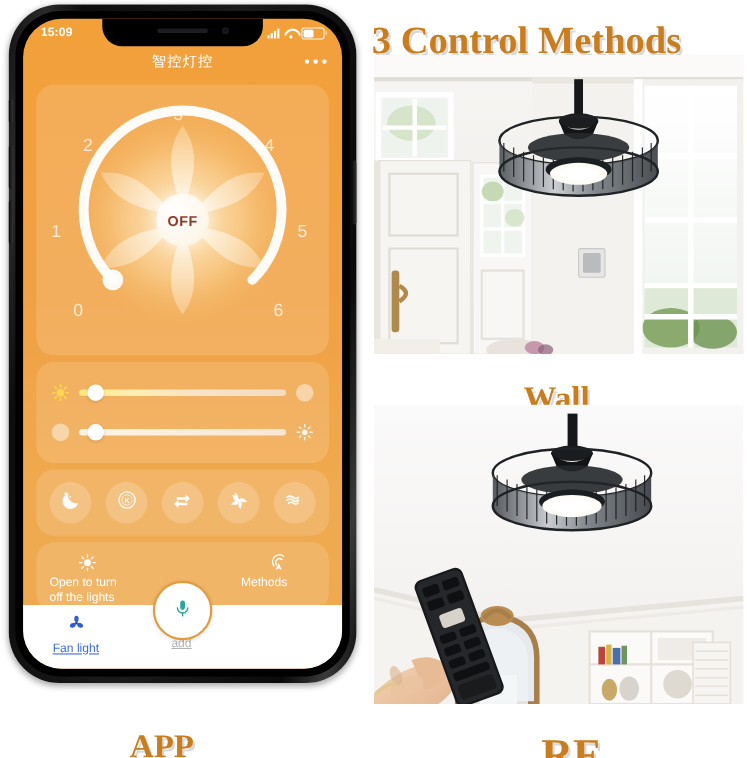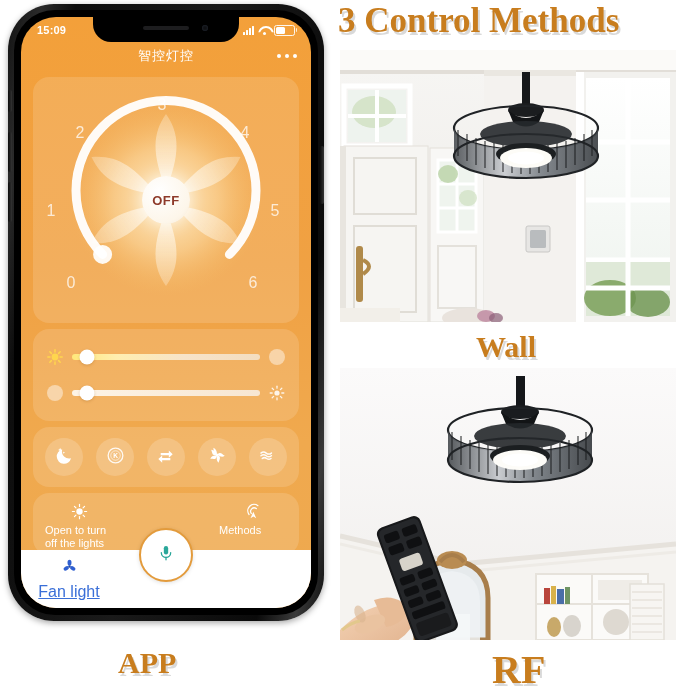--- a/index.html
+++ b/index.html
@@ -11,20 +11,21 @@
 
   
   .caption{
     position:absolute;
     font-family:"Liberation Serif","DejaVu Serif",serif;
     font-weight:bold;
     color:#c87d1e;
     letter-spacing:0px;
     text-shadow:2px 3px 0 rgba(185,185,185,.55);
     white-space:nowrap;
+    margin-top:16px;
   }
   #cap-title{left:338px;top:1px;font-size:35px;}
   #cap-wall{left:476px;top:330px;font-size:30px;}
   #cap-app{left:118px;top:646px;font-size:30px;}
   #cap-rf{left:492px;top:646px;font-size:40px;}
 
   
   .phone{
     position:absolute;left:8px;top:4px;width:316px;height:617px;
   }
@@ -151,21 +152,21 @@
   .func-ic{height:20px;display:flex;align-items:center;justify-content:center;}
   .func-label{color:#fff;font-size:11px;text-align:center;line-height:13px;}
   .fl-left{text-align:left;align-self:flex-start;padding-left:2px;}
 
   
   .tabbar{
     position:absolute;left:0;right:0;bottom:0;height:58px;background:#fff;
     display:flex;align-items:flex-start;padding-top:7px;box-sizing:border-box;z-index:15;
   }
   .tab{flex:1;display:flex;flex-direction:column;align-items:center;gap:3px;max-width:96px;}
-  .tab-label{font-size:16px;text-decoration:underline;}
+  .tab-label{font-size:11px;text-decoration:underline;}
   .tab-active .tab-label{color:#3a6fd8;}
   .tab-idle .tab-label{color:#b4b4b4;}
   .plus-ic{width:19px;height:19px;border-radius:50%;background:#b9b9b9;position:relative;}
   .plus-ic::before,.plus-ic::after{content:"";position:absolute;background:#fff;border-radius:1px;}
   .plus-ic::before{left:4.5px;top:8.7px;width:10px;height:2px;}
   .plus-ic::after{left:8.5px;top:4.5px;width:2px;height:10px;}
   .mic-fab{
     position:absolute;left:50%;bottom:26px;transform:translateX(-50%);
     width:50px;height:50px;border-radius:50%;background:#fff;
     border:2px solid #e39b3c;z-index:18;
@@ -435,20 +436,24 @@
               <g fill="#2f5fd0">
                 <ellipse cx="12" cy="7.2" rx="2.5" ry="3.6"></ellipse>
                 <ellipse cx="12" cy="7.2" rx="2.5" ry="3.6" transform="rotate(120 12 12)"></ellipse>
                 <ellipse cx="12" cy="7.2" rx="2.5" ry="3.6" transform="rotate(240 12 12)"></ellipse>
               </g>
               <circle cx="12" cy="12" r="1.5" fill="#1f47a8"></circle>
             </svg>
           </span>
           <span class="tab-label">Fan light</span>
         </div>
+        <div class="tab tab-idle">
+          <span class="plus-ic"></span>
+          <span class="tab-label">add</span>
+        </div>
         <div class="tab" style="visibility:hidden"></div>
       </div>
 
     </div>
   </div>
 
   <div class="photo" id="photo-wall">
     <svg class="ph-inner" viewBox="0 0 336 272" preserveAspectRatio="none">
       <defs>
         <linearGradient id="wallbg" x1="0" y1="0" x2="0" y2="1">

